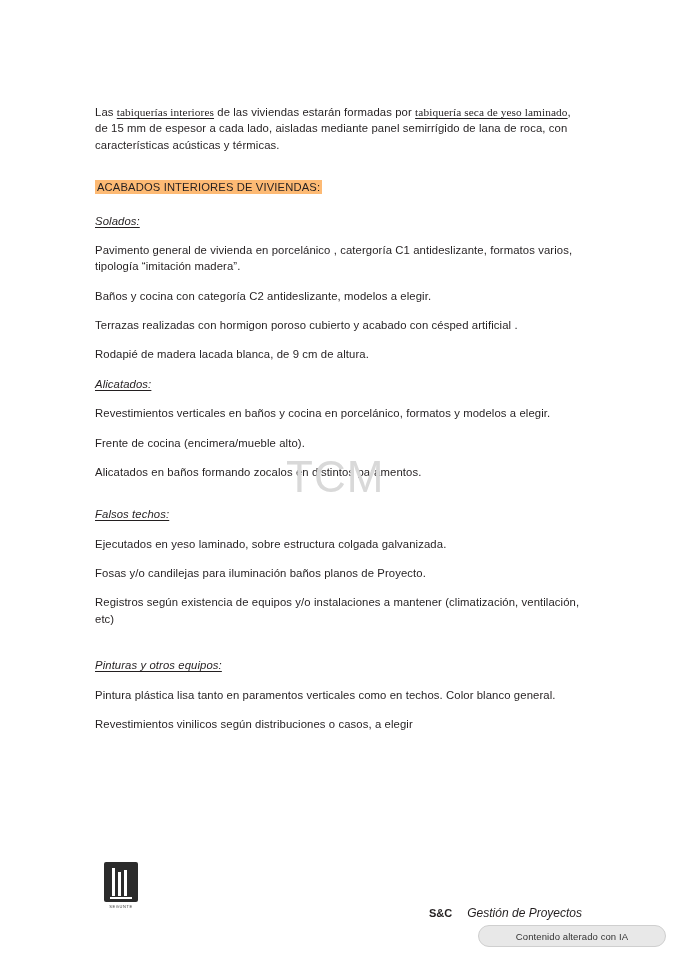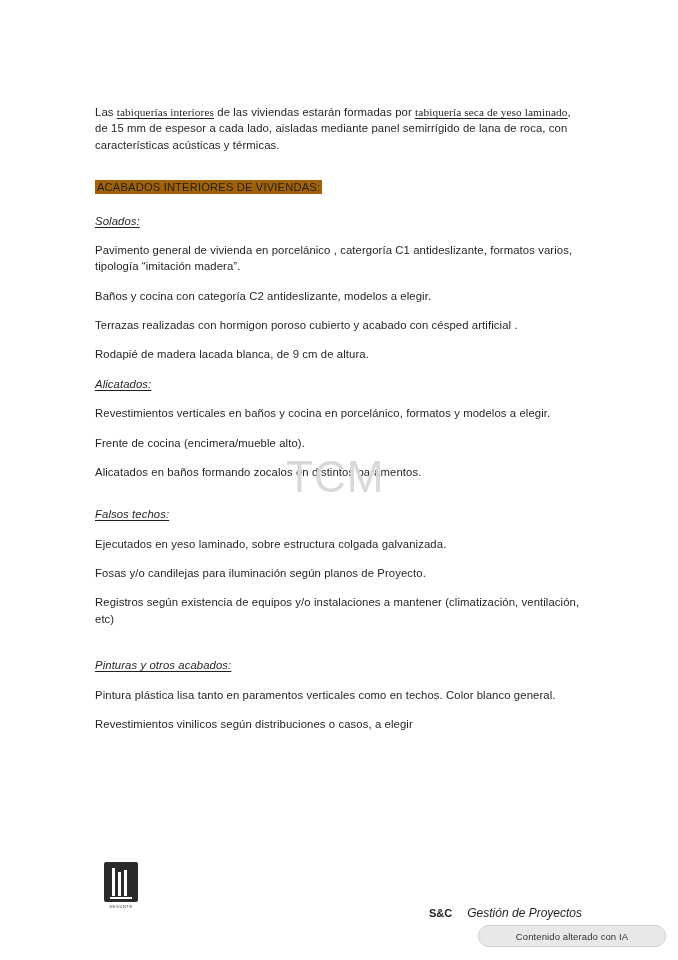--- a/index.html
+++ b/index.html
@@ -35,21 +35,21 @@
   }
   .block {
     margin-bottom: 13px;
   }
   .u {
     text-decoration: underline;
     text-underline-offset: 2px;
     font-family: Liberation Serif, serif;
   }
   .highlight {
-    background: #a16207;
+    background: #fdba74;
     font-size: 11.2px;
     letter-spacing: 0.15px;
     display: inline;
     padding: 1px 2px 1px 2px;
   }
   .section-head {
     margin-top: 26px;
     margin-bottom: 17px;
   }
   .sub-head {
@@ -162,24 +162,24 @@
     <p class="block">Terrazas realizadas con hormigon poroso cubierto y acabado con césped artificial .</p>
     <p class="block">Rodapié de madera lacada blanca, de 9 cm de altura.</p>
 
     <p class="sub-head">Alicatados:</p>
     <p class="block">Revestimientos verticales en baños y cocina en porcelánico, formatos y modelos a elegir.</p>
     <p class="block">Frente de cocina (encimera/mueble alto).</p>
     <p class="block">Alicatados en baños formando zocalos en distintos paramentos.</p>
 
     <p class="sub-head gap-top">Falsos techos:</p>
     <p class="block">Ejecutados en yeso laminado, sobre estructura colgada galvanizada.</p>
-    <p class="block">Fosas y/o candilejas para iluminación según planos de Proyecto.</p>
+    <p class="block">Fosas y/o candilejas para iluminación baños planos de Proyecto.</p>
     <p class="block">Registros según existencia de equipos y/o instalaciones a mantener (climatización, ventilación, etc)</p>
 
-    <p class="sub-head gap-top-lg">Pinturas y otros acabados:</p>
+    <p class="sub-head gap-top-lg">Pinturas y otros equipos:</p>
     <p class="block">Pintura plástica lisa tanto en paramentos verticales como en techos. Color blanco general.</p>
     <p class="block">Revestimientos vinilicos según distribuciones o casos, a elegir</p>
 
   </div>
 
   <div class="watermark">TCM</div>
 
   <div class="logo">
     <div class="logo-badge">
       <div class="logo-bar" style="left:8px; top:6px; width:3px; height:28px;"></div>

